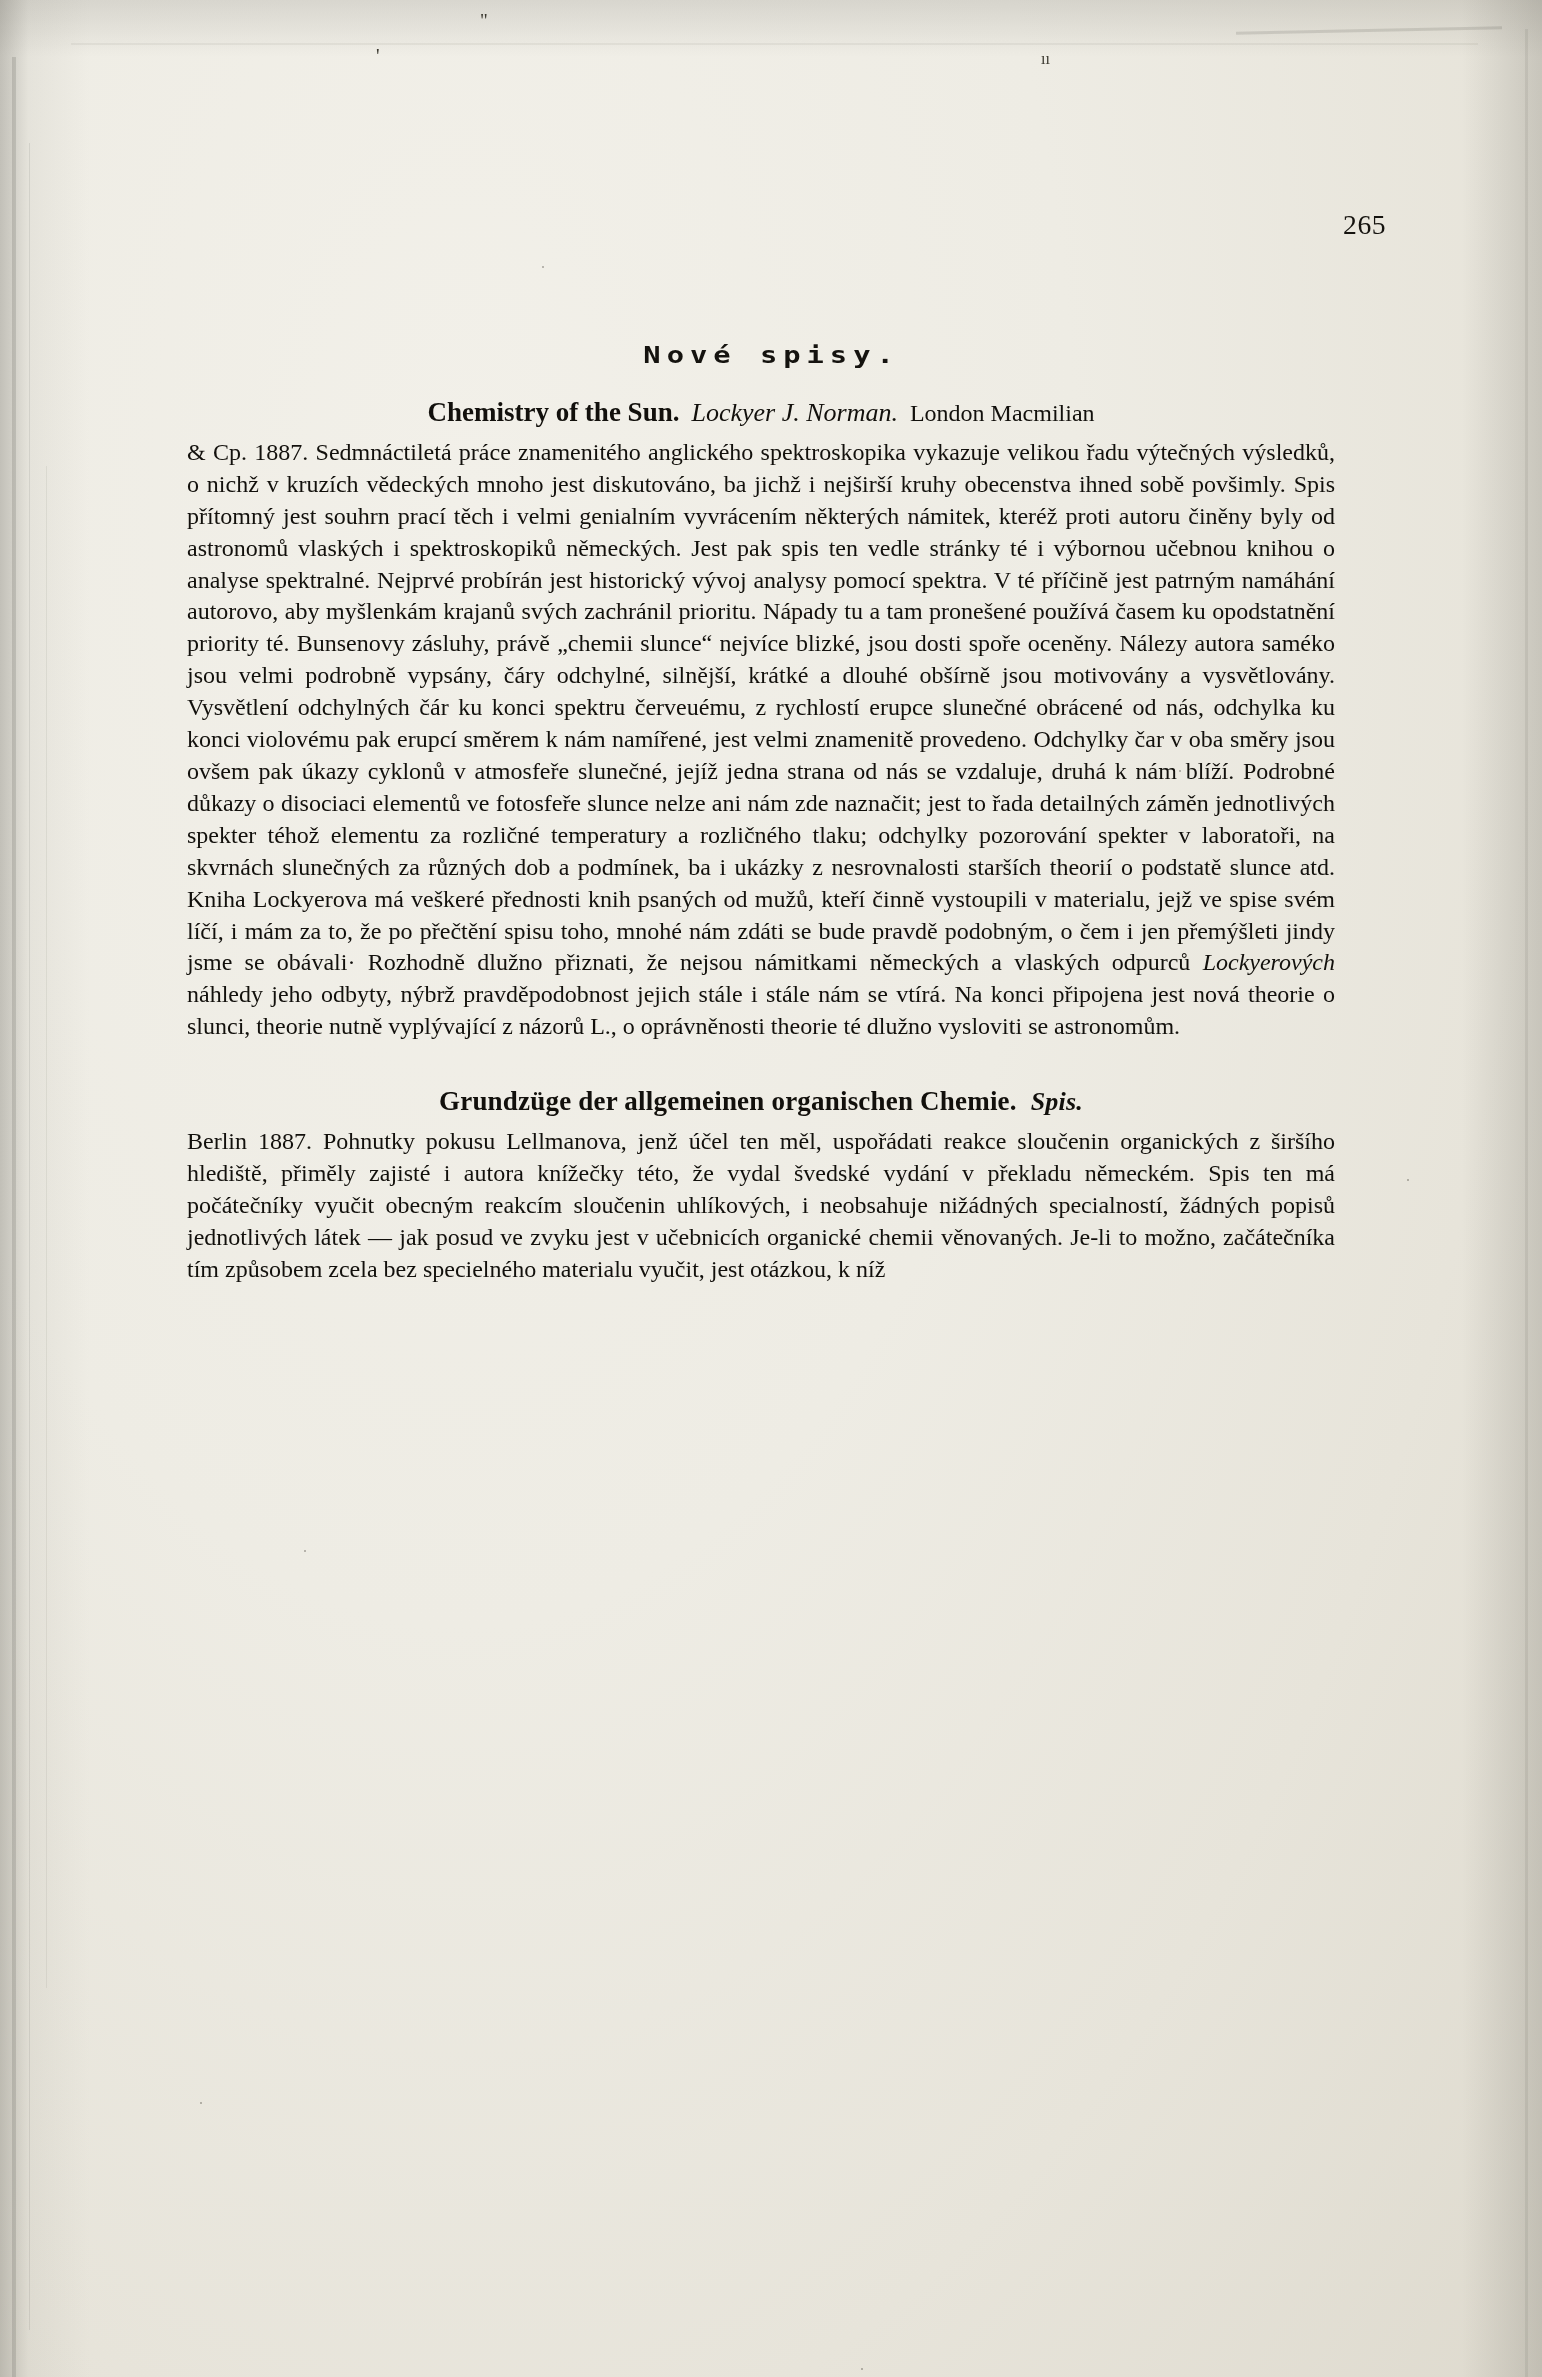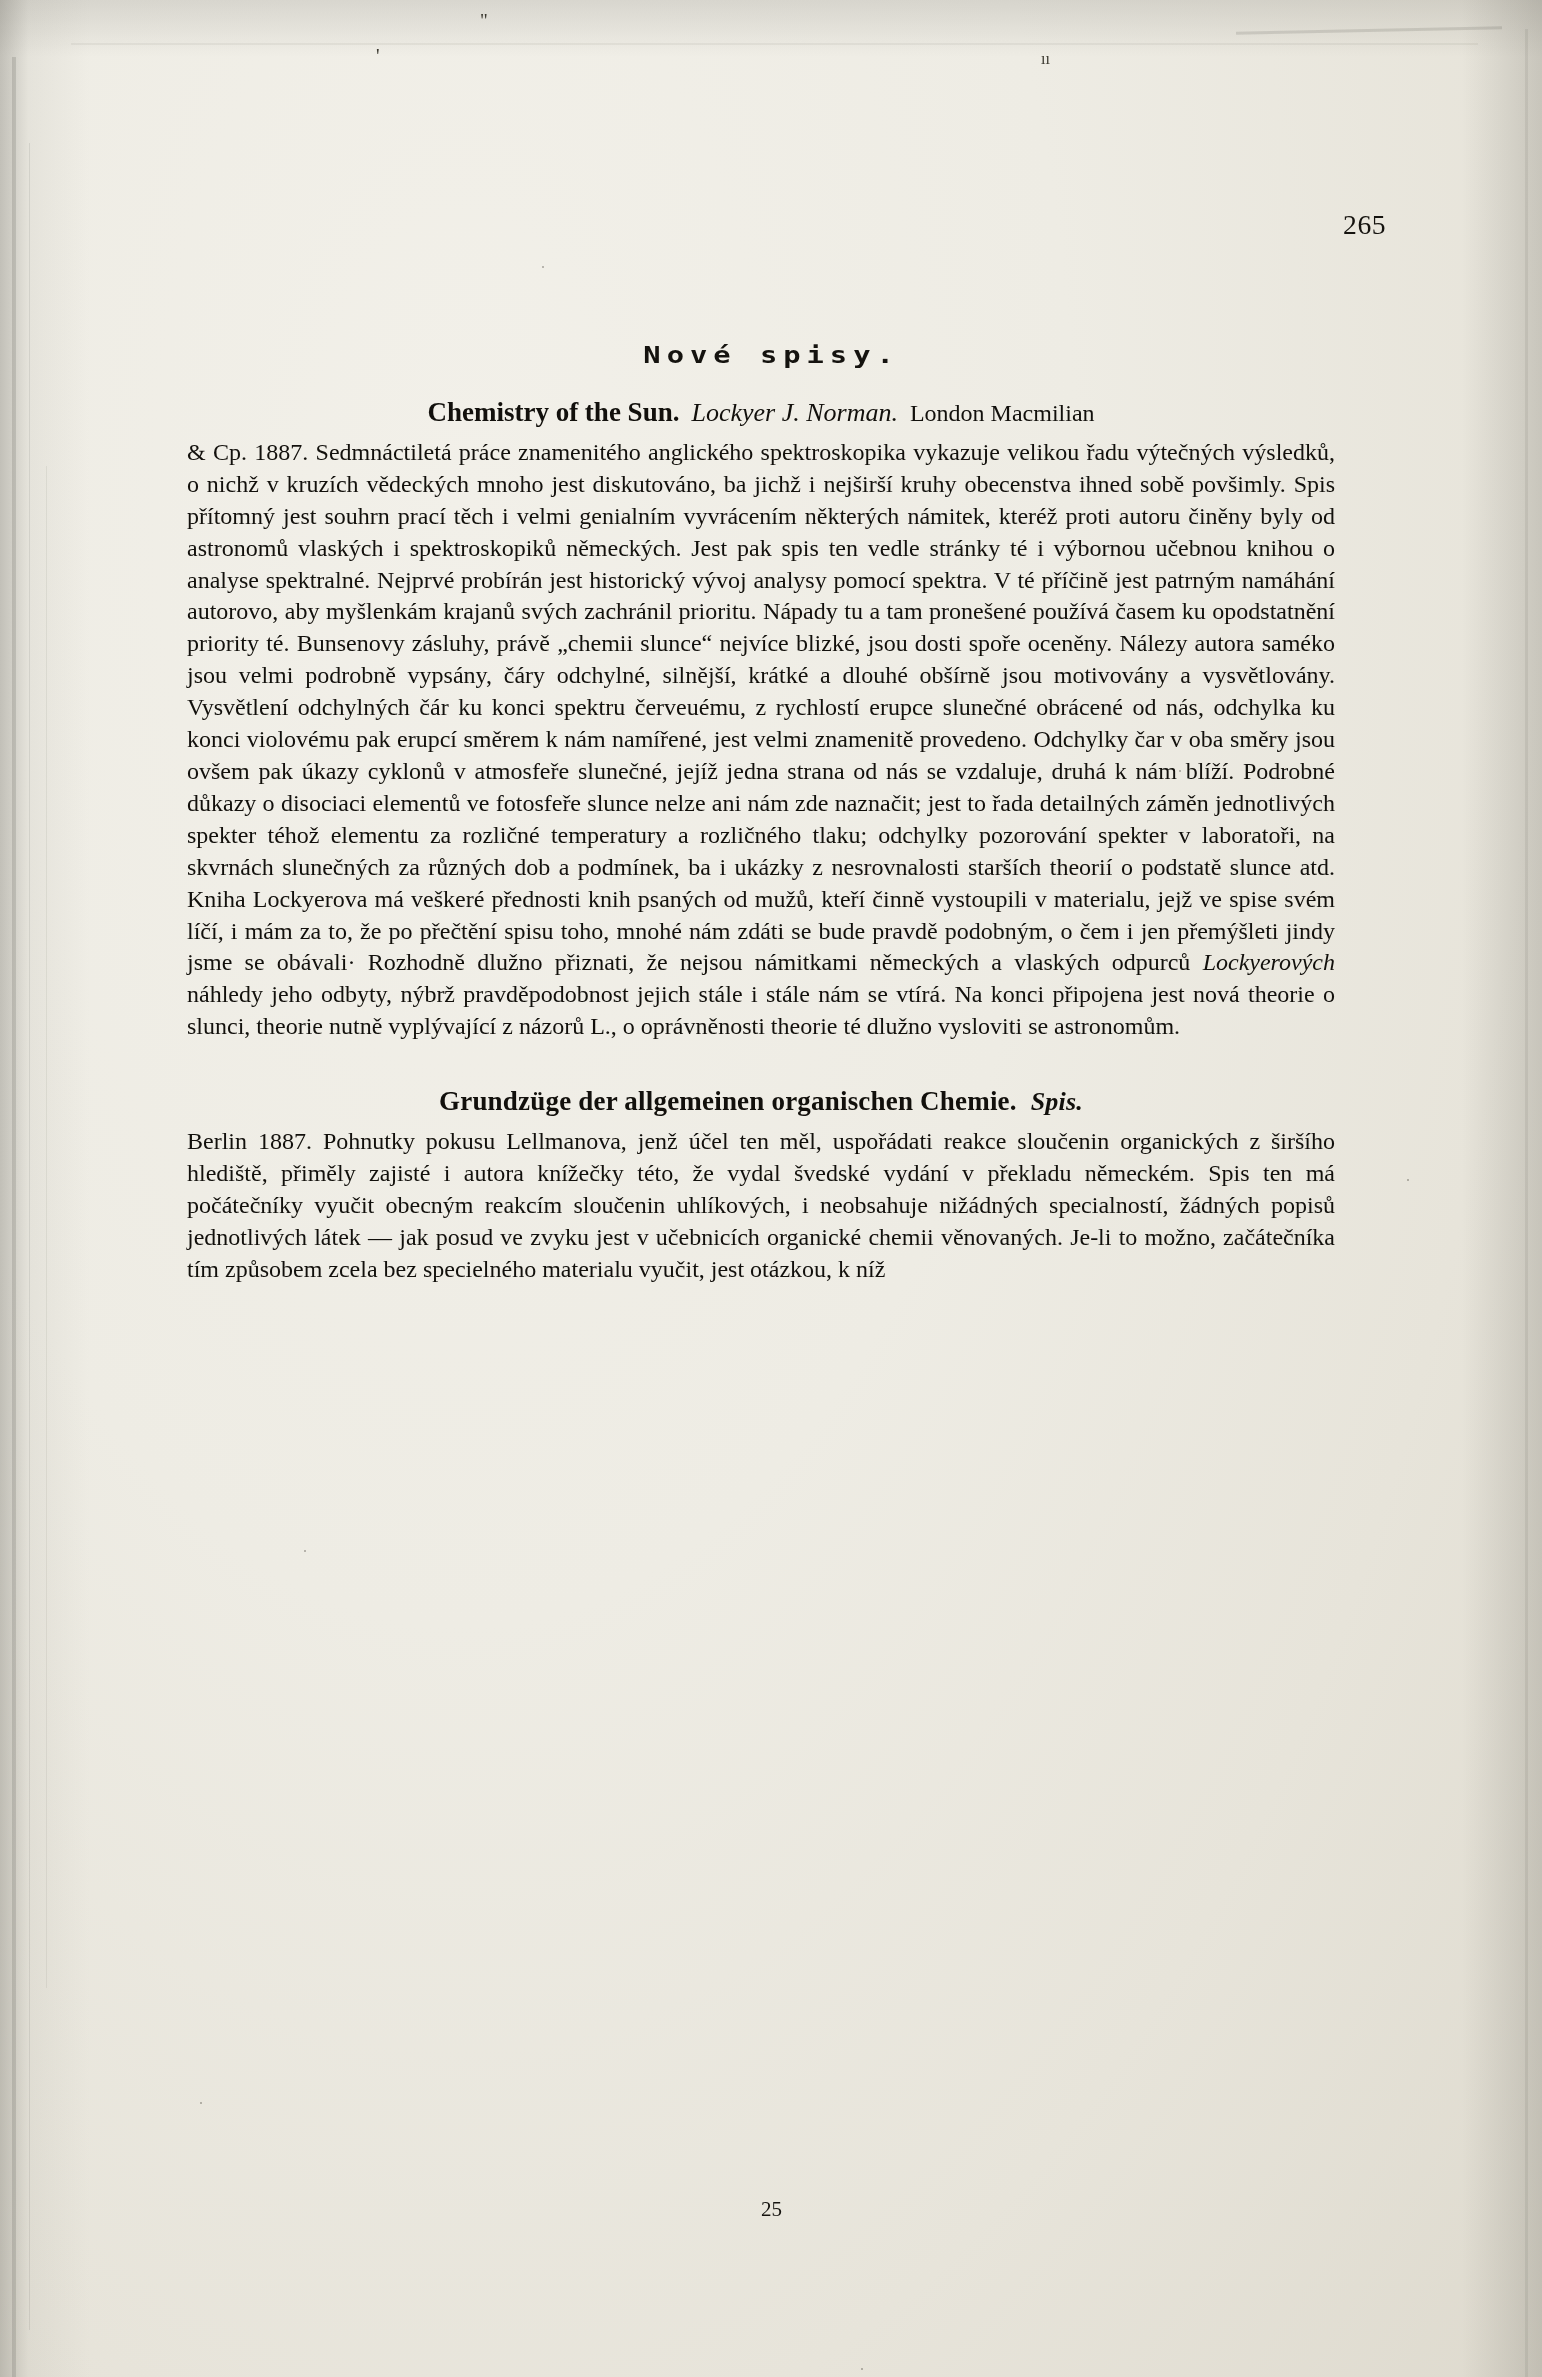--- a/index.html
+++ b/index.html
@@ -196,16 +196,15 @@
     <p class="body para-wrap"><span>&amp; Cp. 1887. Sedmnáctiletá práce znamenitého anglického spektroskopika vykazuje velikou řadu výtečných výsledků, o nichž v kruzích vědeckých mnoho jest diskutováno, ba jichž i nejširší kruhy obecenstva ihned sobě povšimly. Spis přítomný jest souhrn prací těch i velmi genialním vyvrácením některých námitek, kteréž proti autoru činěny byly od astronomů vlaských i spektroskopiků německých. Jest pak spis ten vedle stránky té i výbornou učebnou knihou o analyse spektralné. Nejprvé probírán jest historický vývoj analysy pomocí spektra. V té příčině jest patrným namáhání autorovo, aby myšlenkám krajanů svých zachránil prioritu. Nápady tu a tam pronešené používá časem ku opodstatnění priority té. Bunsenovy zásluhy, právě „chemii slunce“ nejvíce blizké, jsou dosti spoře oceněny. Nálezy autora saméko jsou velmi podrobně vypsány, čáry odchylné, silnější, krátké a dlouhé obšírně jsou motivovány a vysvětlovány. Vysvětlení odchylných čár ku konci spektru červeuému, z rychlostí erupce slunečné obrácené od nás, odchylka ku konci violovému pak erupcí směrem k nám namířené, jest velmi znamenitě provedeno. Odchylky čar v oba směry jsou ovšem pak úkazy cyklonů v atmosfeře slunečné, jejíž jedna strana od nás se vzdaluje, druhá k nám blíží. Podrobné důkazy o disociaci elementů ve fotosfeře slunce nelze ani nám zde naznačit; jest to řada detailných záměn jednotlivých spekter téhož elementu za rozličné temperatury a rozličného tlaku; odchylky pozorování spekter v laboratoři, na skvrnách slunečných za různých dob a podmínek, ba i ukázky z nesrovnalosti starších theorií o podstatě slunce atd. Kniha Lockyerova má veškeré přednosti knih psaných od mužů, kteří činně vystoupili v materialu, jejž ve spise svém líčí, i mám za to, že po přečtění spisu toho, mnohé nám zdáti se bude pravdě podobným, o čem i jen přemýšleti jindy jsme se obávali· Rozhodně dlužno přiznati, že nejsou námitkami německých a vlaských odpurců </span><span class="ital">Lockyerových</span><span> náhledy jeho odbyty, nýbrž pravděpodobnost jejich stále i stále nám se vtírá. Na konci připojena jest nová theorie o slunci, theorie nutně vyplývající z názorů L., o oprávněnosti theorie té dlužno vysloviti se astronomům.</span></p>
 
     <div class="head2">
       <span>Grundzüge der allgemeinen organischen Chemie.</span><span>&nbsp;&nbsp;</span><span class="ital">Spis.</span>
     </div>
 
     <p class="body">Berlin 1887. Pohnutky pokusu Lellmanova, jenž účel ten měl, uspořádati reakce sloučenin organických z širšího hlediště, přiměly zajisté i autora knížečky této, že vydal švedské vydání v překladu německém. Spis ten má počátečníky vyučit obecným reakcím sloučenin uhlíkových, i neobsahuje nižádných specialností, žádných popisů jednotlivých látek — jak posud ve zvyku jest v učebnicích organické chemii věnovaných. Je-li to možno, začátečníka tím způsobem zcela bez specielného materialu vyučit, jest otázkou, k níž</p>
 
   </div>
 
-  <div class="sig">25</div>
 
 </div>
 
 
 </body></html>

